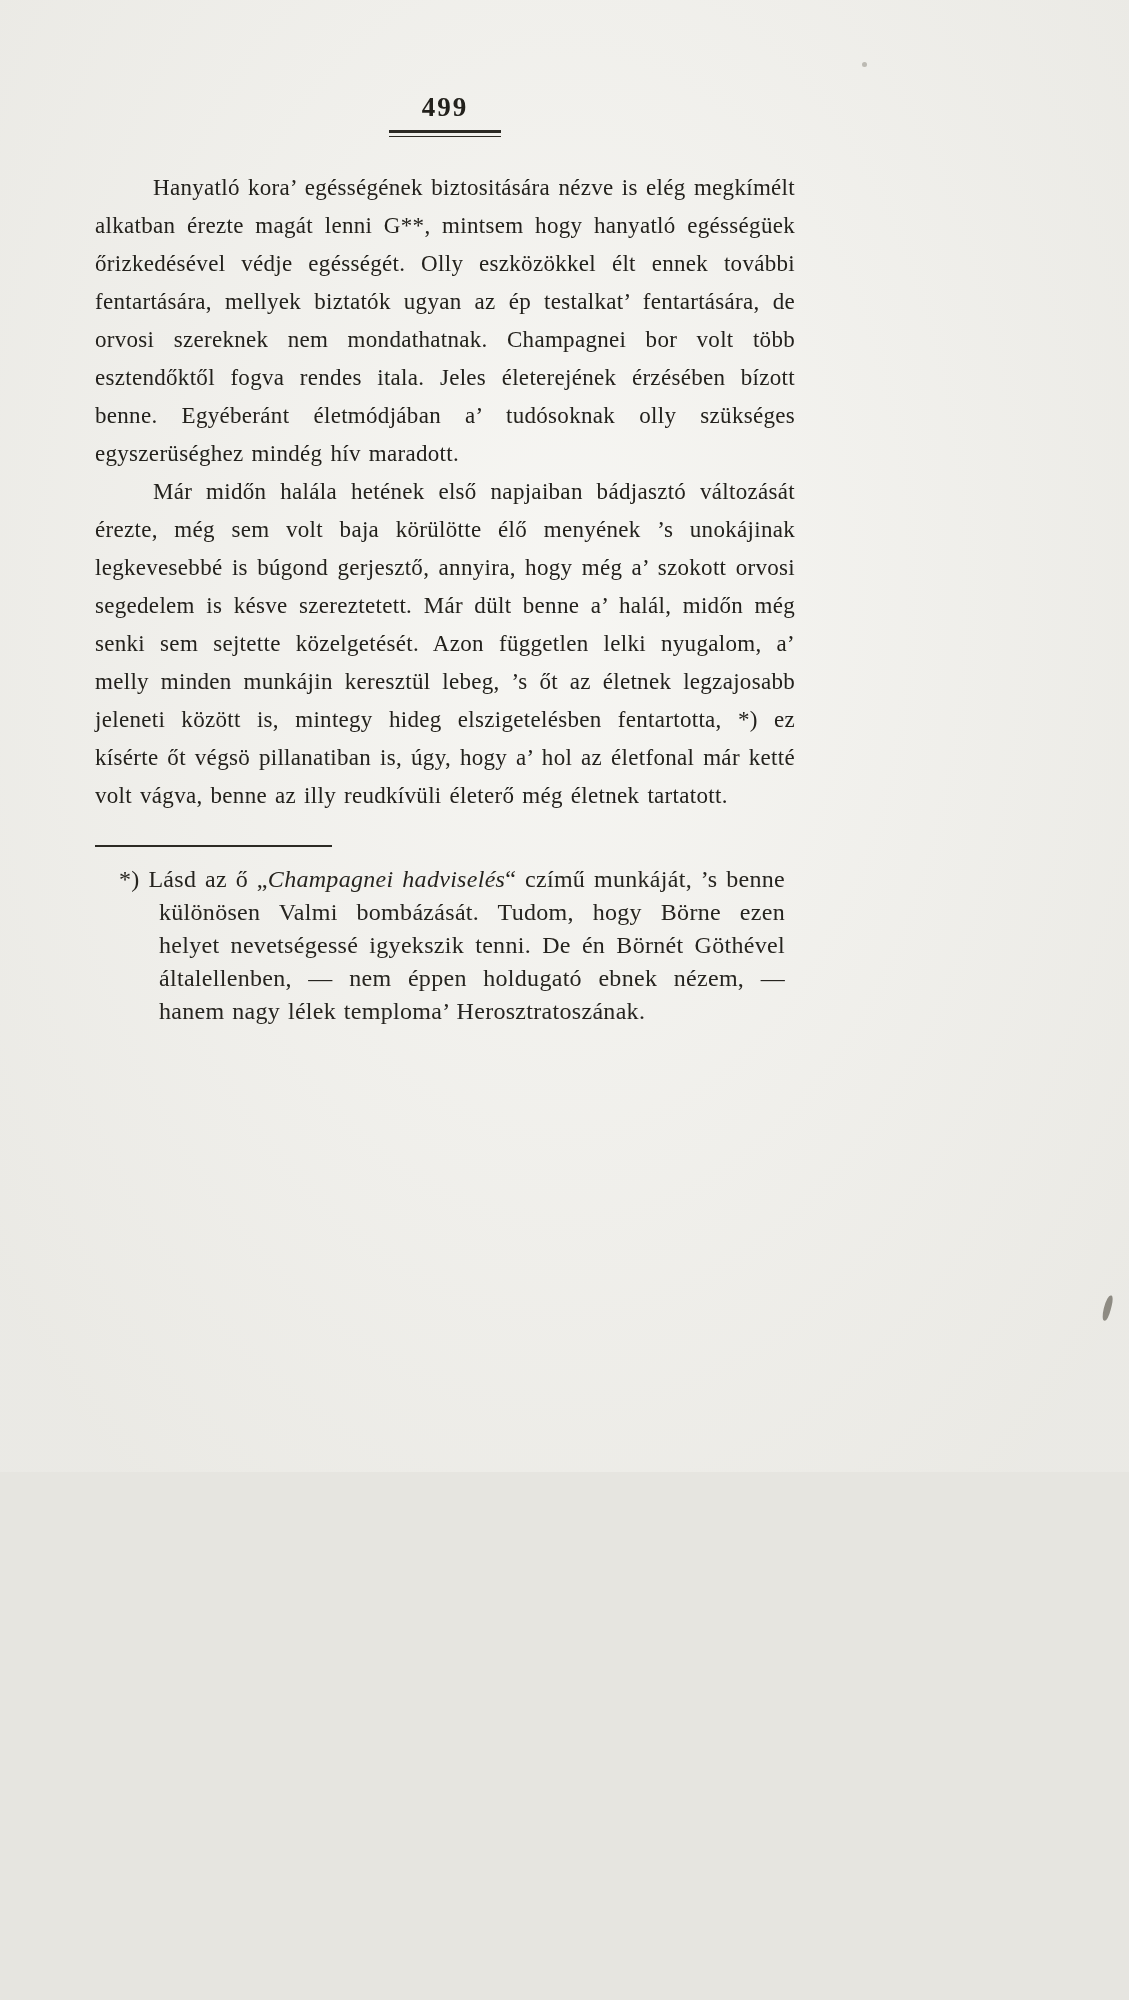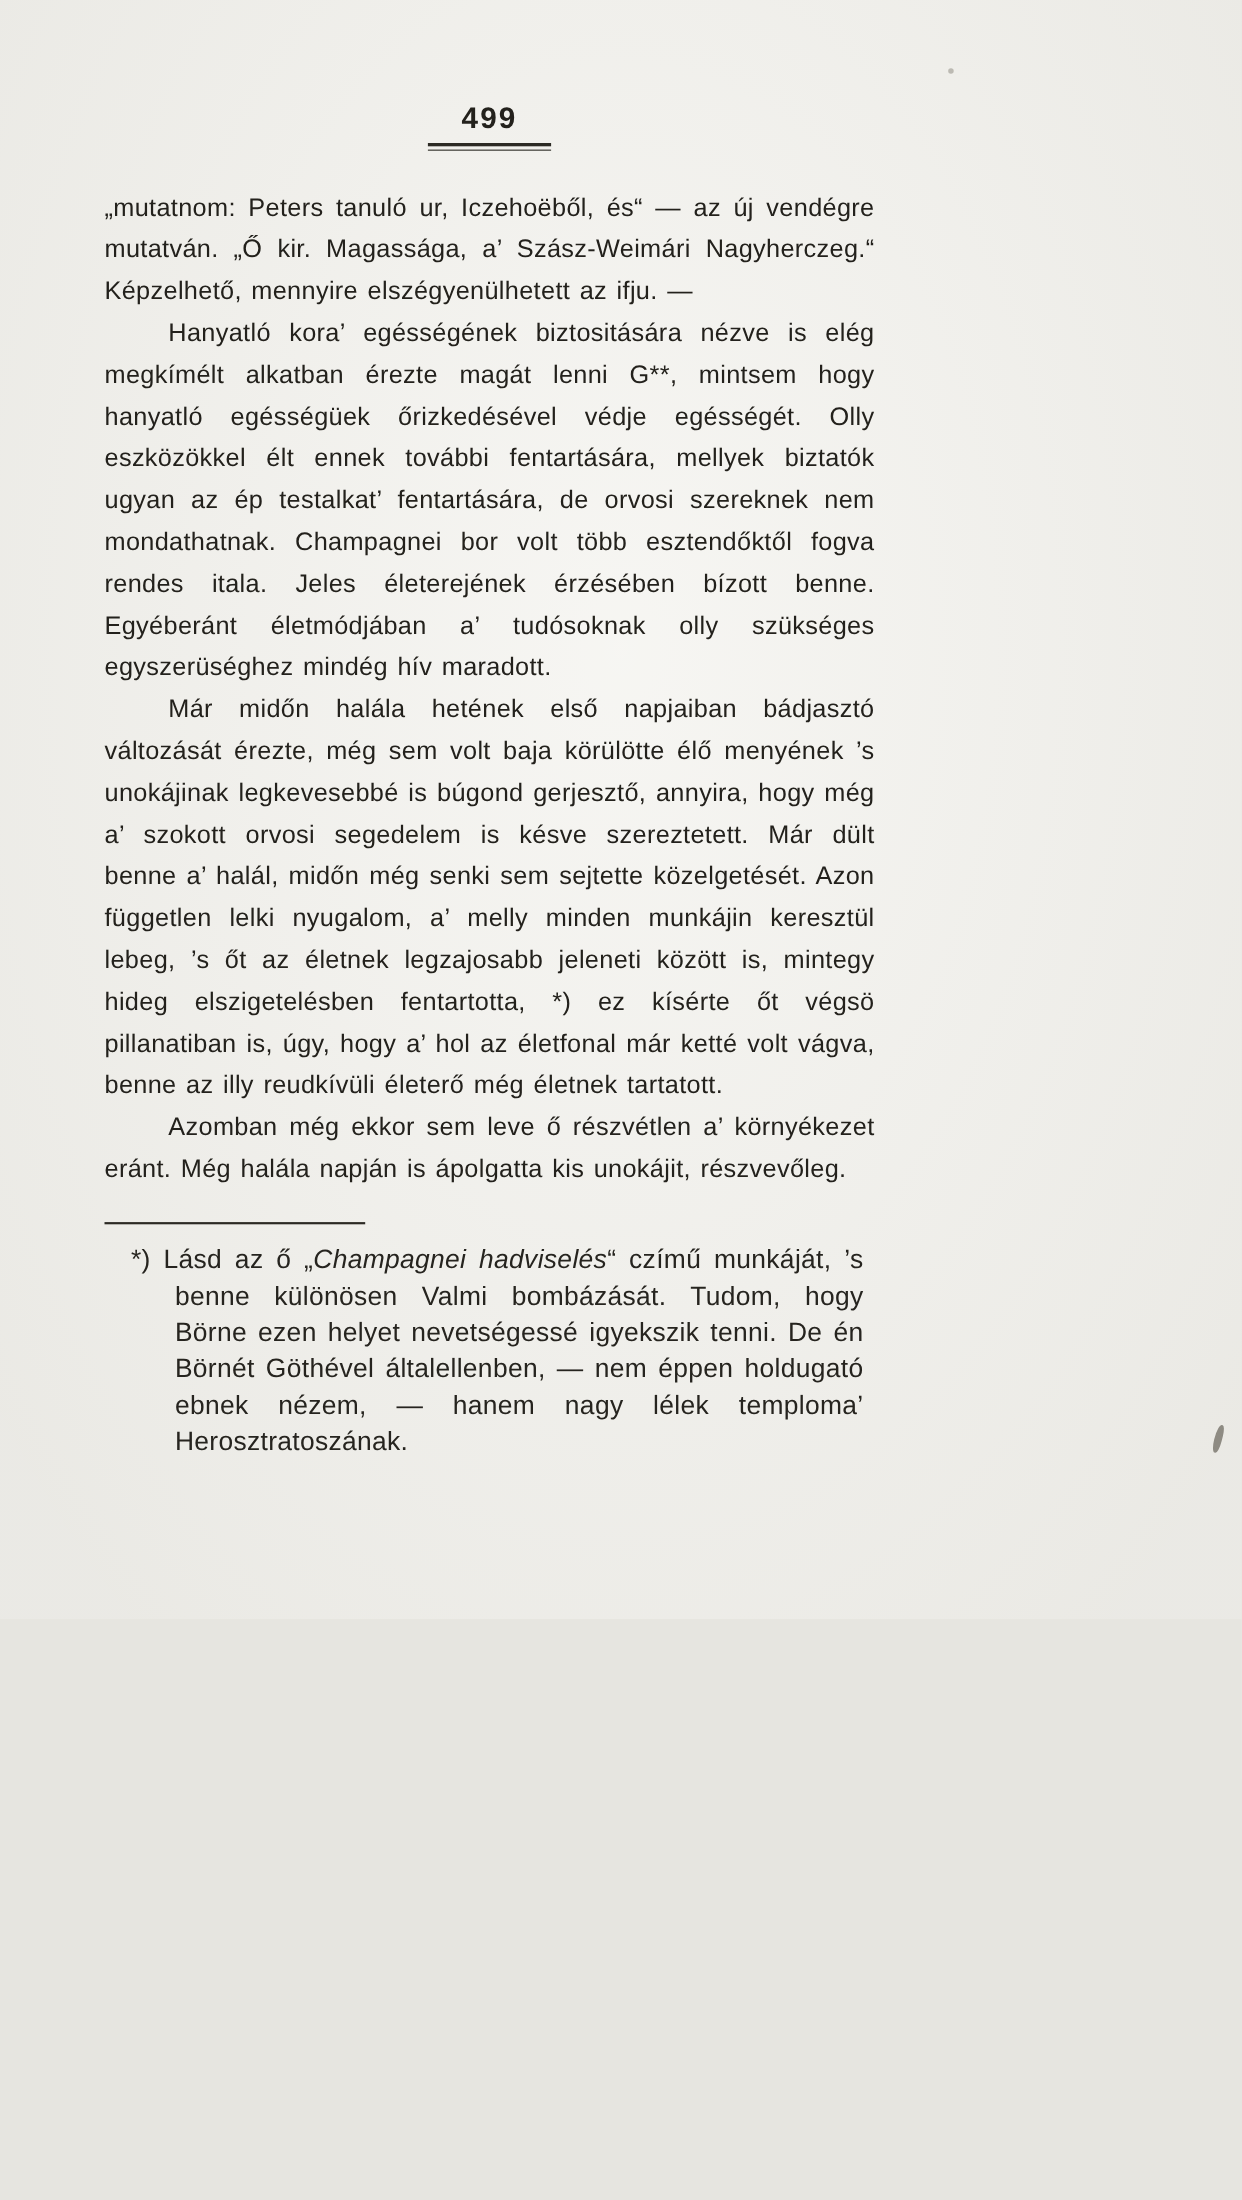--- a/index.html
+++ b/index.html
@@ -9,21 +9,21 @@
   }
   .page {
     position: relative;
     width: 1129px;
     height: 1472px;
     margin: 0 auto;
     background: #f2f1ec;
     background-image:
       radial-gradient(ellipse at 50% 40%, rgba(255,255,255,0.35), rgba(0,0,0,0.03) 90%);
     box-sizing: border-box;
-    font-family: Liberation Sans, sans-serif;
+    font-family: Liberation Serif, serif;
     color: #23211c;
     overflow: hidden;
   }
   .content {
     position: absolute;
     left: 95px;
     top: 92px;
     width: 700px;
   }
   .page-number {
@@ -97,24 +97,22 @@
 </head>
 <body>
 
 <div class="page">
   <div class="content">
 
     <div class="page-number">499</div>
     <div class="page-number-rule"></div>
 
     <div class="text-block">
-      <p class="para first-para">„mutatnom: Peters tanuló ur, Iczehoëből, és“ — az új vendégre mutatván. „Ő kir. Magassága, a’ Szász-Weimári Nagyherczeg.“ Képzelhető, mennyire elszégyenülhetett az ifju. —</p>
       <p class="para">Hanyatló kora’ egésségének biztositására nézve is elég megkímélt alkatban érezte magát lenni G**, mintsem hogy hanyatló egésségüek őrizkedésével védje egésségét. Olly eszközökkel élt ennek további fentartására, mellyek biztatók ugyan az ép testalkat’ fentartására, de orvosi szereknek nem mondathatnak. Champagnei bor volt több esztendőktől fogva rendes itala. Jeles életerejének érzésében bízott benne. Egyéberánt életmódjában a’ tudósoknak olly szükséges egyszerüséghez mindég hív maradott.</p>
       <p class="para">Már midőn halála hetének első napjaiban bádjasztó változását érezte, még sem volt baja körülötte élő menyének ’s unokájinak legkevesebbé is búgond gerjesztő, annyira, hogy még a’ szokott orvosi segedelem is késve szereztetett. Már dült benne a’ halál, midőn még senki sem sejtette közelgetését. Azon független lelki nyugalom, a’ melly minden munkájin keresztül lebeg, ’s őt az életnek legzajosabb jeleneti között is, mintegy hideg elszigetelésben fentartotta, *) ez kísérte őt végsö pillanatiban is, úgy, hogy a’ hol az életfonal már ketté volt vágva, benne az illy reudkívüli életerő még életnek tartatott.</p>
-      <p class="para">Azomban még ekkor sem leve ő részvétlen a’ környékezet eránt. Még halála napján is ápolgatta kis unokájit, részvevőleg.</p>
     </div>
 
     <div class="footnote-sep"></div>
 
     <p class="footnote"><span>*) Lásd az ő „</span><i>Champagnei hadviselés</i><span>“ czímű munkáját, ’s benne különösen Valmi bombázását. Tudom, hogy Börne ezen helyet nevetségessé igyekszik tenni. De én Börnét Göthével általellenben, — nem éppen holdugató ebnek nézem, — hanem nagy lélek temploma’ Herosztratoszának.</span></p>
 
   </div>
 
   <div class="scan-artifact"></div>
   <div class="scan-dot" style="left:862px; top:62px; width:5px; height:5px;"></div>

